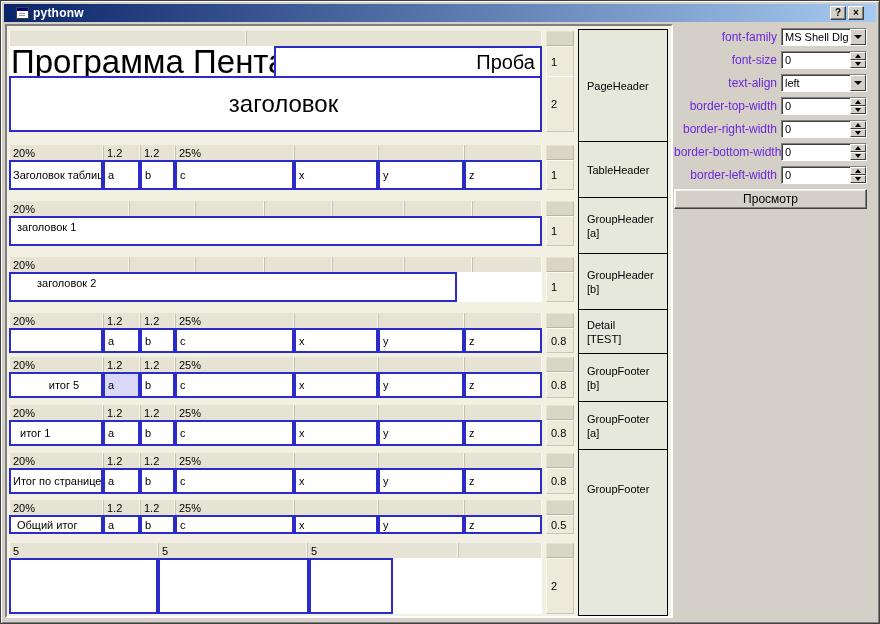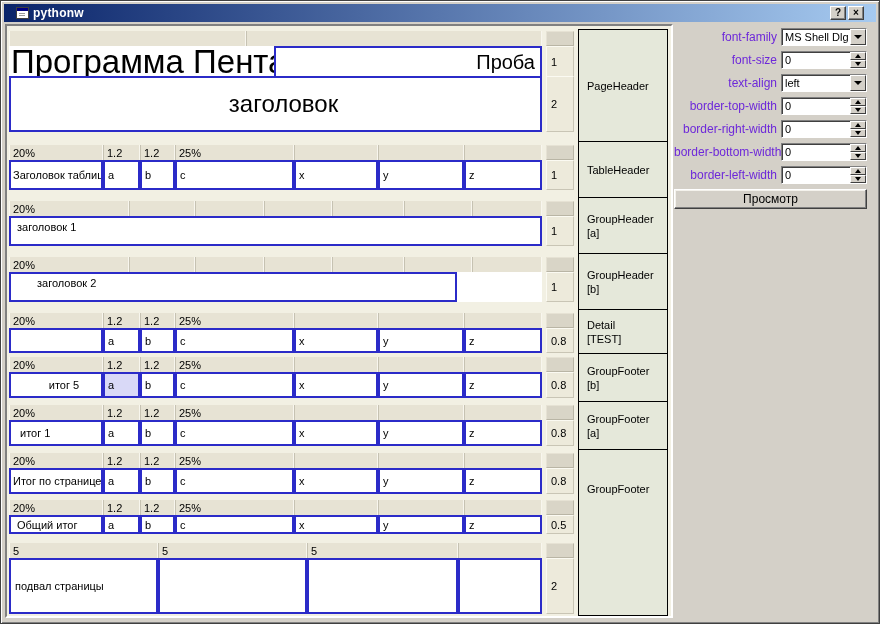--- a/index.html
+++ b/index.html
@@ -346,21 +346,20 @@
                 <div class="segs">
                   <div class="seg" style="width: 149px;">5</div>
                   <div class="seg" style="width: 149px;">5</div>
                   <div class="seg" style="width: 151px;">5</div>
                   <div class="seg" style="width: 84px;"></div>
                 </div>
                 <div class="numcell gray"></div>
               </div>
               <div class="rline rowline" style="height: 56px;">
                 <div class="cells">
-                  <div class="cell" style="width: 149px; padding-left: 4px;">подвал страницы</div>
                   <div class="cell" style="width: 149px;"></div>
                   <div class="cell" style="width: 151px;"></div>
                   <div class="cell" style="width: 84px;"></div>
                 </div>
                 <div class="numcell">2</div>
               </div>
             </div>
           </div>
         <div class="labels-col">
             <div class="bandlabel" style="height: 112px;">

